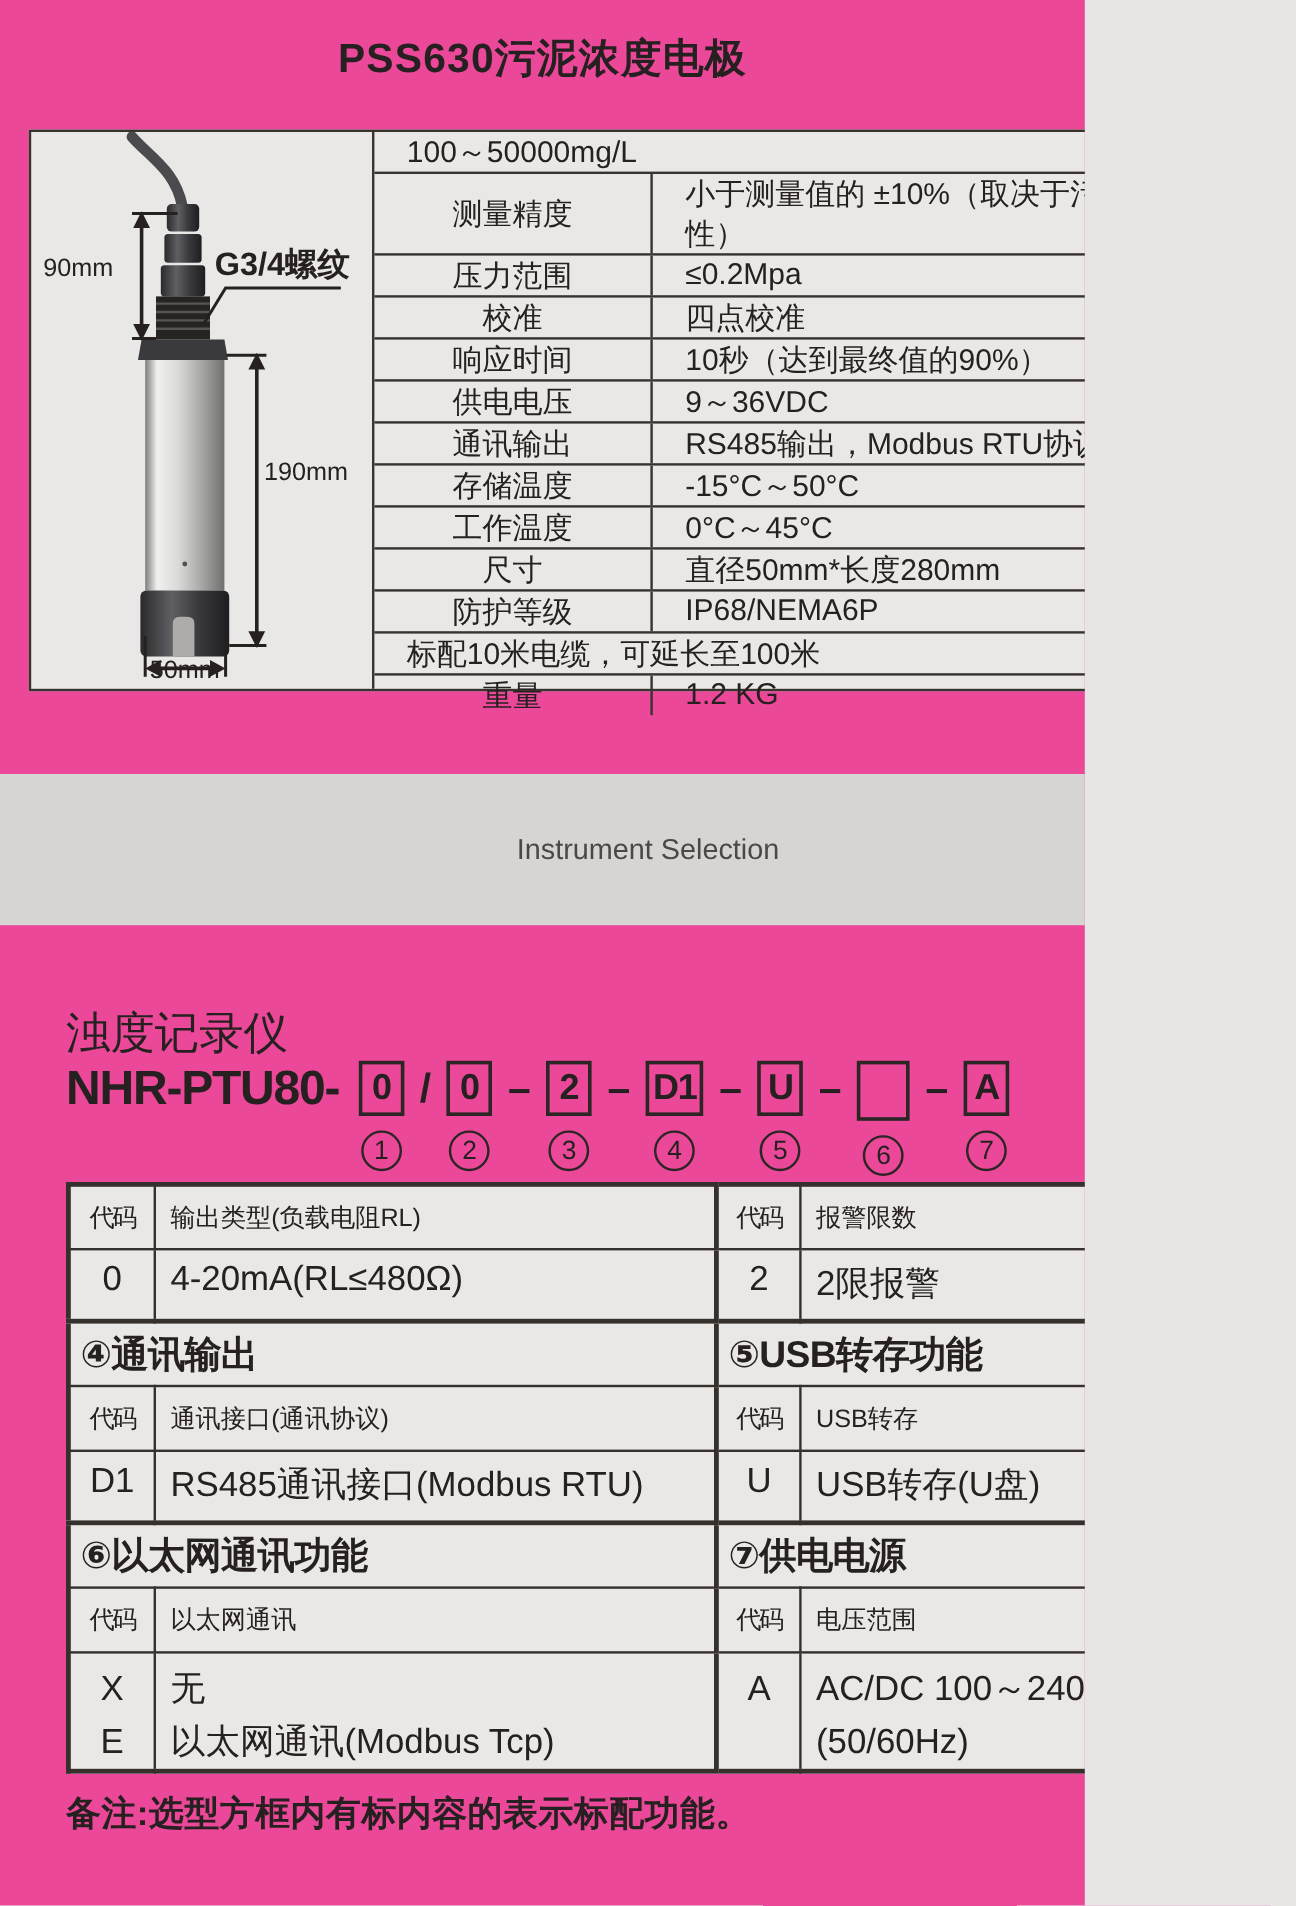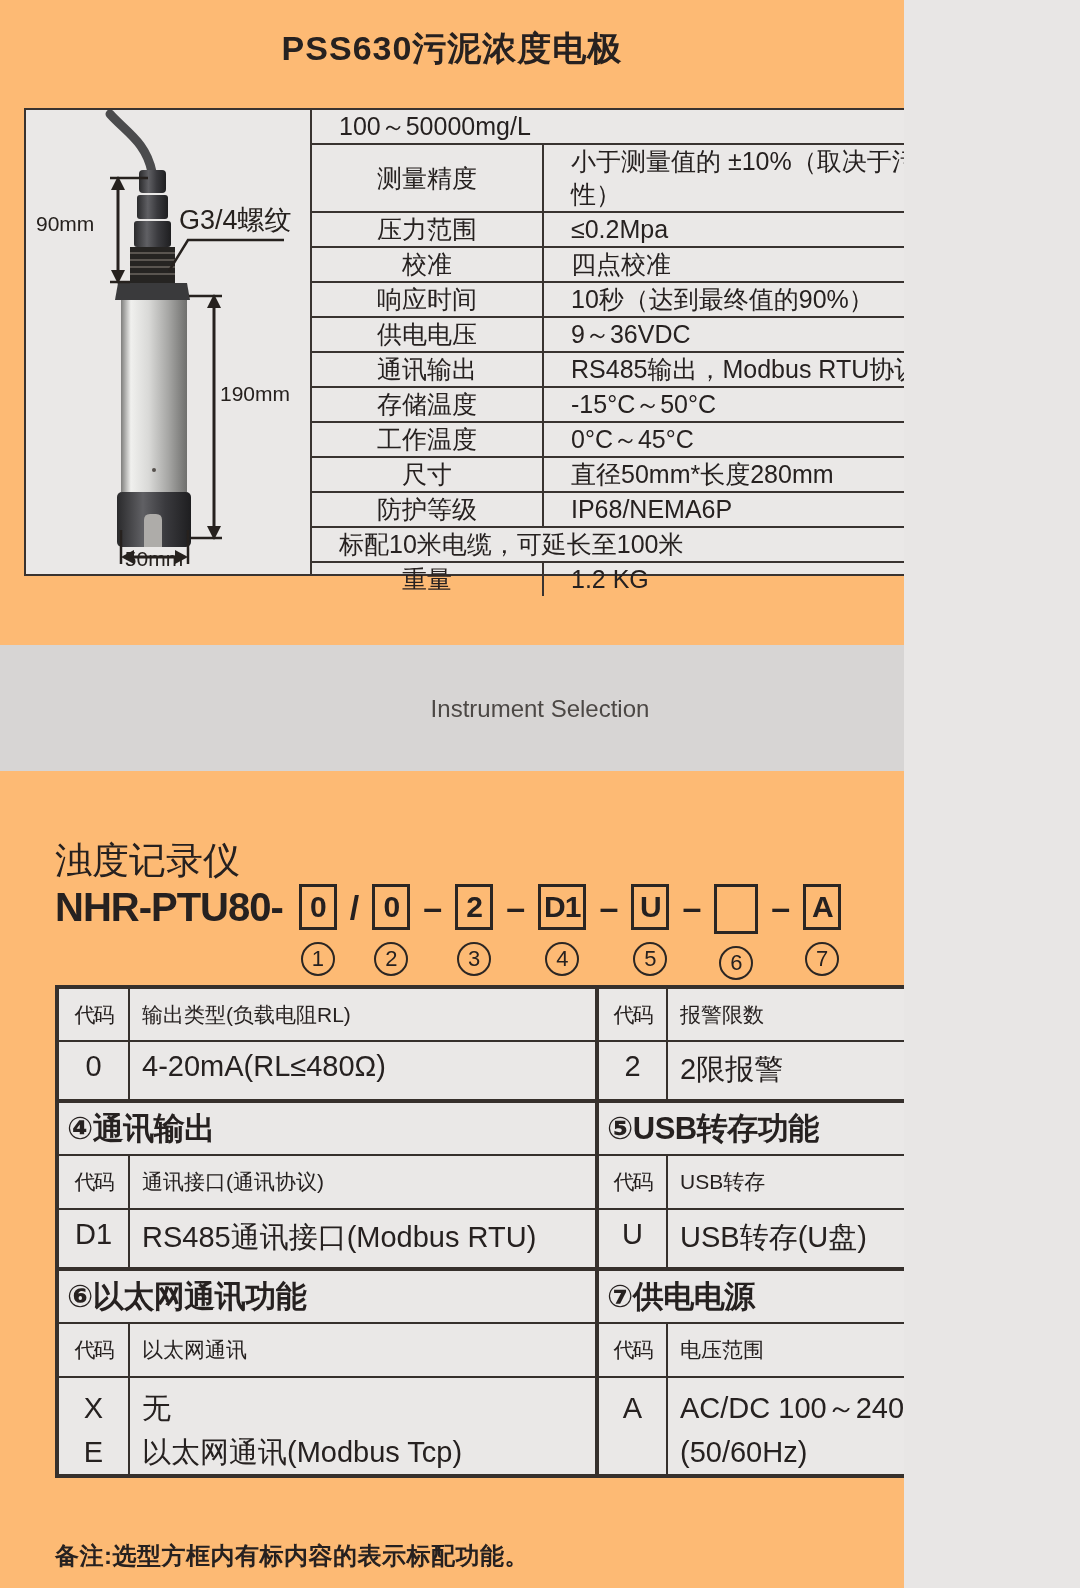--- a/index.html
+++ b/index.html
@@ -1,39 +1,39 @@
 <!DOCTYPE html>
 <html><head>
 <meta charset="utf-8">
 <style>
   * { margin:0; padding:0; box-sizing:border-box; }
   html, body { background:#e8e6e5; }
   .page {
     position:relative; width:904px; height:1588px;
-    background:#fdba74; overflow:hidden;
+    background:#ec4899; overflow:hidden;
     font-family:"Liberation Sans","DejaVu Sans",sans-serif;
     color:#262120;
   }
 
   
   .doc-title {
     position:absolute; top:26px; left:0; width:100%;
     text-align:center; font-size:34px; font-weight:bold; letter-spacing:1px;
   }
 
   
   .spec-table {
     position:absolute; left:24px; top:108px; width:1014px; height:468px;
     border:2px solid #393330; display:flex; background:#eae8e7;
   }
   .probe-cell { width:286px; border-right:2px solid #393330; position:relative; }
   .probe-cell svg { position:absolute; left:0; top:0; }
   .dim-label { position:absolute; font-size:21px; color:#26211e; white-space:nowrap; }
   .lbl-90     { left:10px;  top:102px; }
-  .lbl-thread { left:153px; top:92px;  font-size:27px; font-weight:normal; }
+  .lbl-thread { left:153px; top:92px;  font-size:27px; font-weight:bold; }
   .lbl-190    { left:194px; top:272px; }
   .lbl-50     { left:86px;  top:437px; width:84px; text-align:center; }
 
   .spec-rows { flex:1; display:flex; flex-direction:column; }
   .spec-row { flex:1; display:flex; border-top:2px solid #393330; font-size:25px; }
   .spec-row:first-child { border-top:none; }
   .spec-label {
     width:232px; border-right:2px solid #393330;
     display:flex; align-items:center; justify-content:center;
   }
@@ -85,22 +85,22 @@
   .data-row td { height:60px; font-size:29px; vertical-align:top; padding-top:8px; }
   .data-row.tall td { height:92px; }
   .code-cell { text-align:center; padding:0 2px; }
   .sub-row .code-cell { letter-spacing:-2px; }
   .desc-cell { padding-left:12px; padding-right:6px; text-align:left; }
   .stack div { line-height:44px; }
   .pre { white-space:pre-line; line-height:44px; }
   .top-align { line-height:44px; }
 
   .note {
-    position:absolute; left:55px; top:1540px;
-    font-size:24px; font-weight:bold; letter-spacing:0.5px;
+    position:absolute; left:55px; top:1492px;
+    font-size:29px; font-weight:bold; letter-spacing:0.5px;
   }
 </style>
 </head>
 <body>
 
 <div class="page">
 
   <div class="doc-title">PSS630污泥浓度电极</div>
 
   <div class="spec-table">

